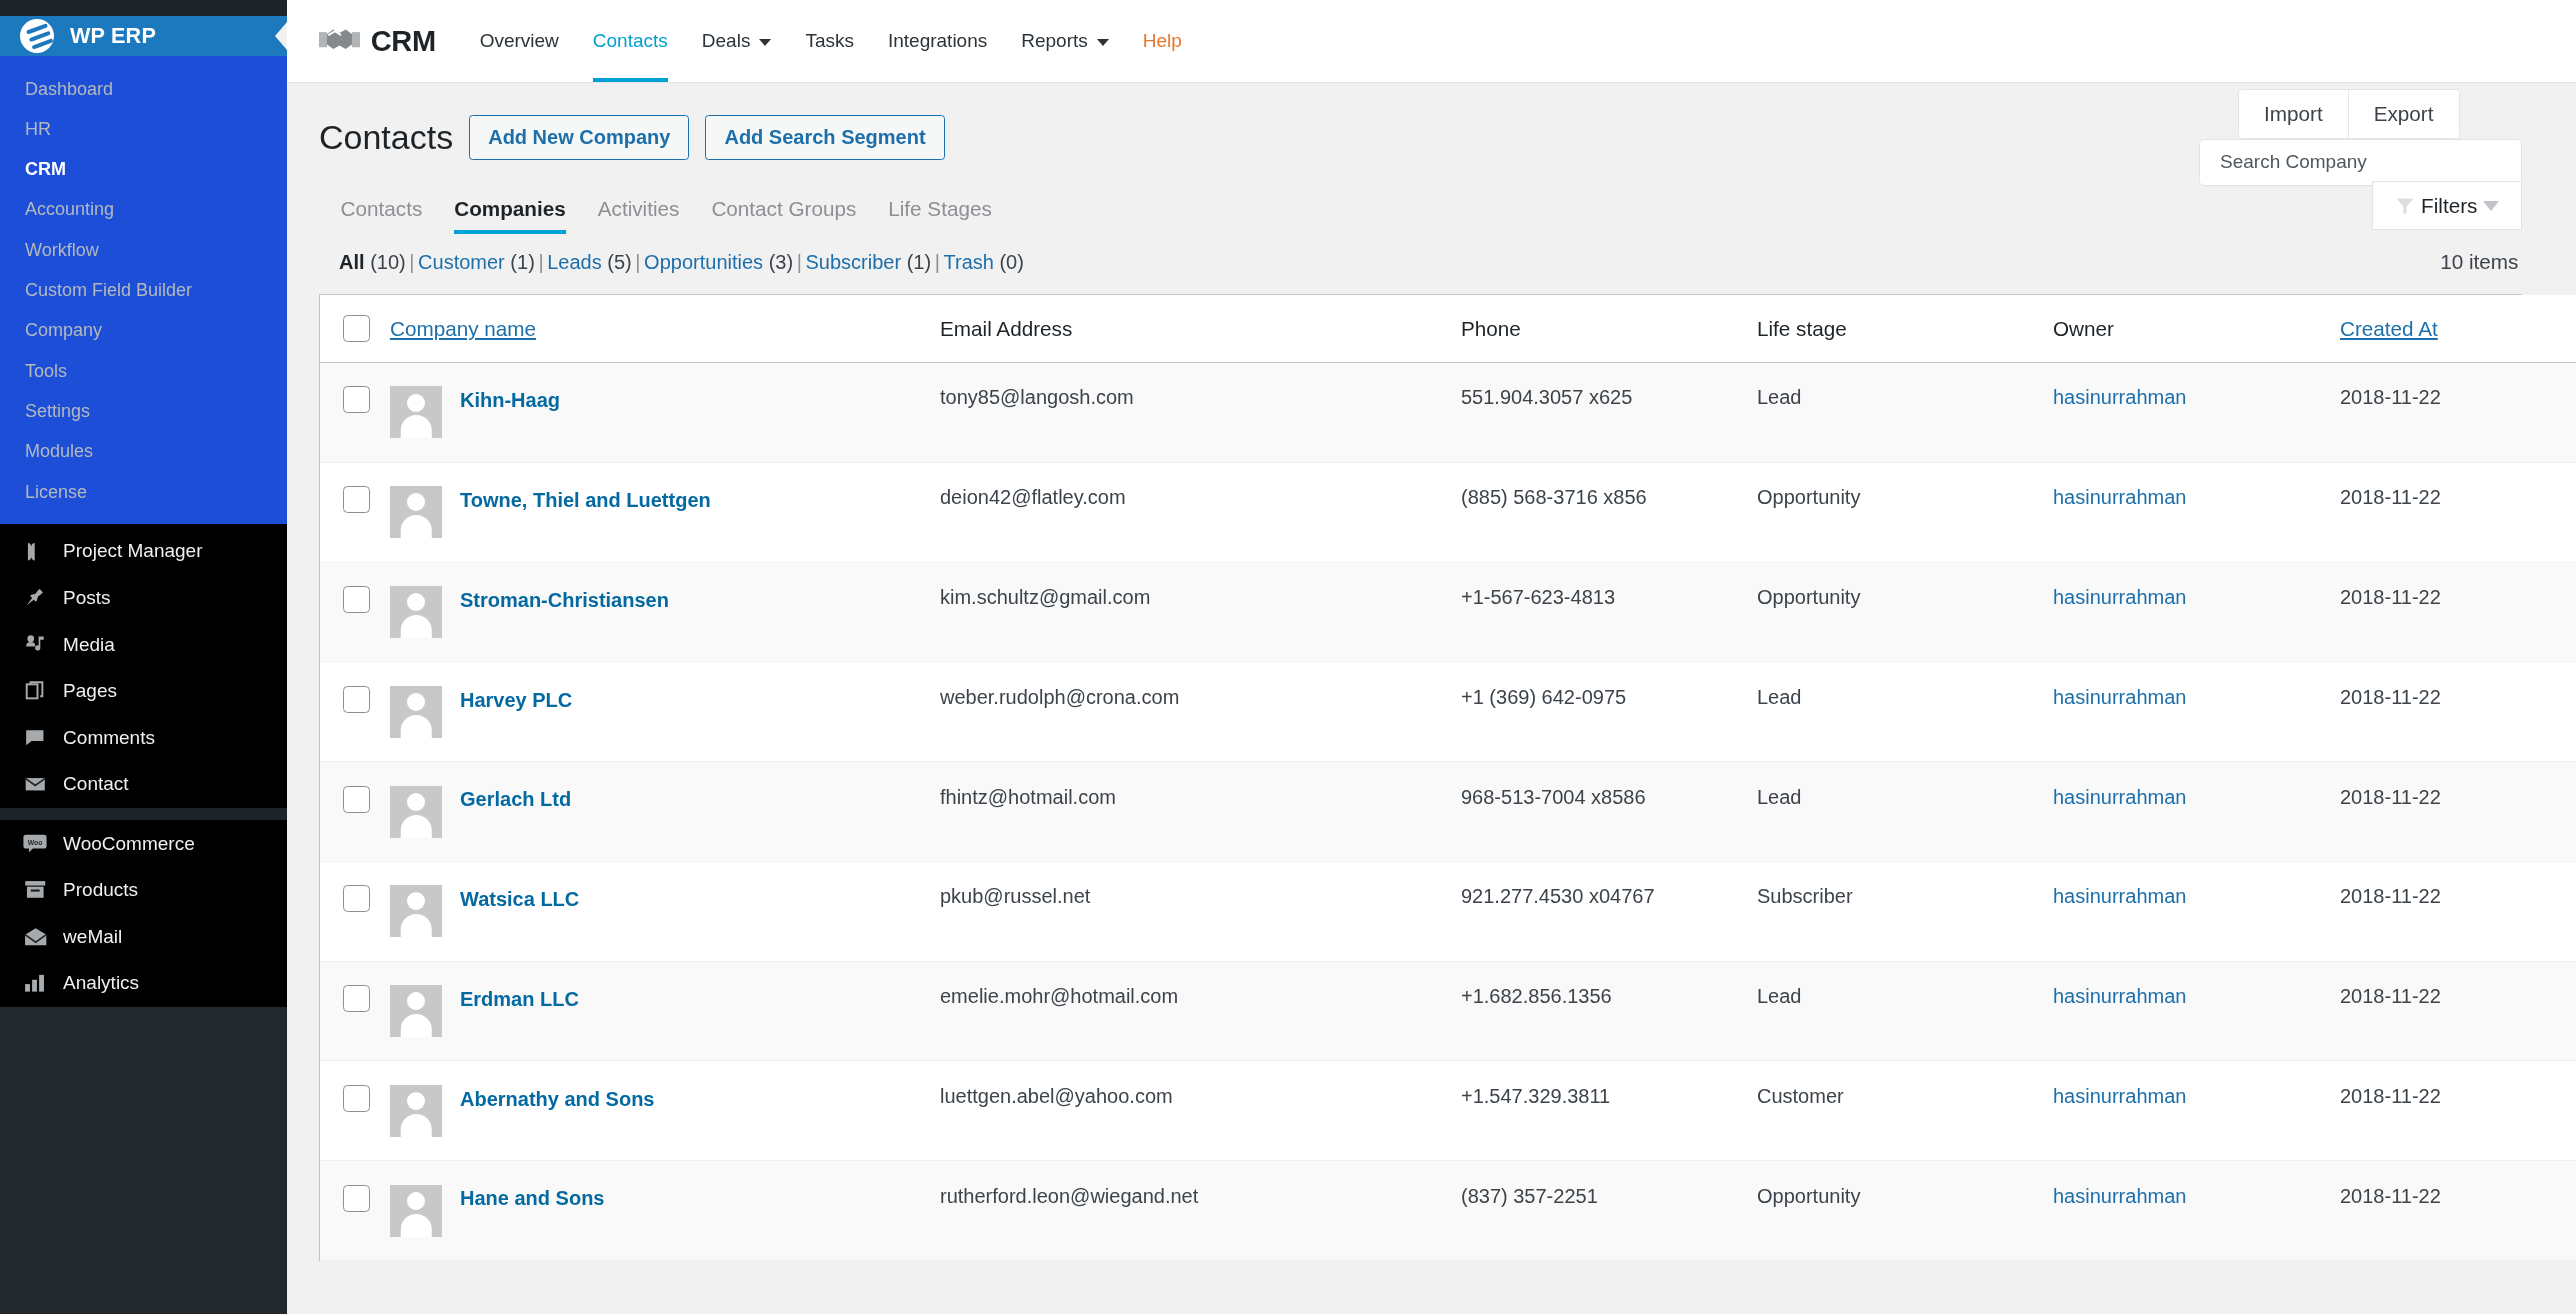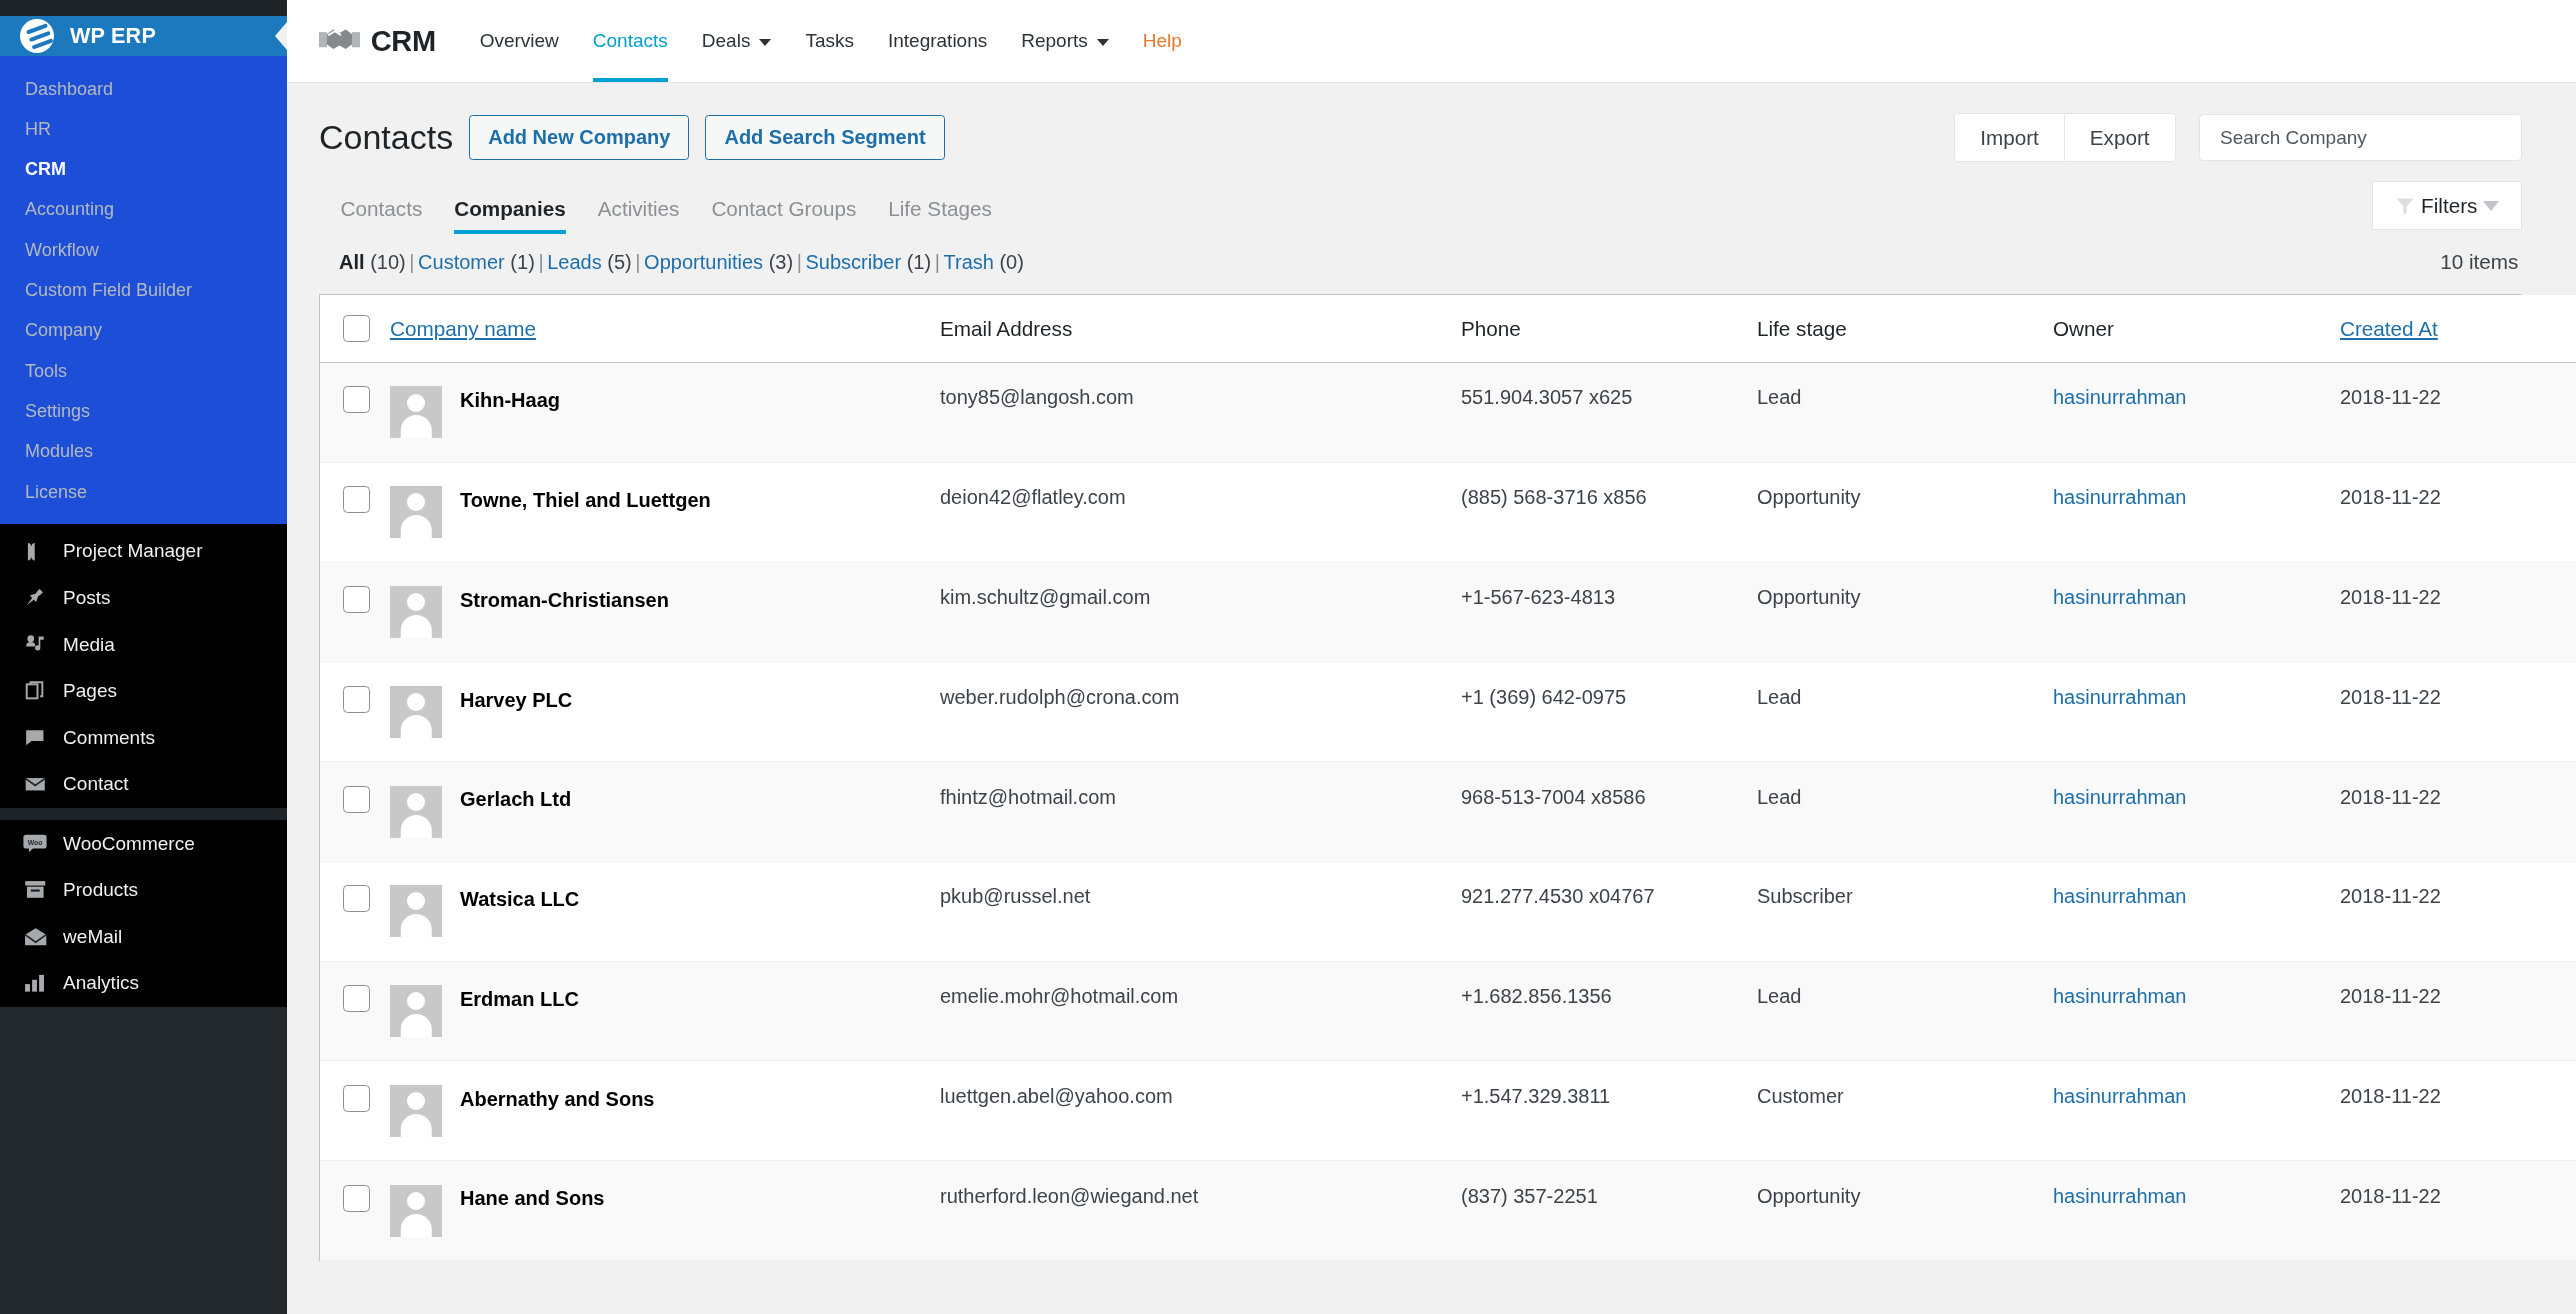--- a/index.html
+++ b/index.html
@@ -129,21 +129,21 @@
     color: #1c6fab;
     background: #f6f7f7;
     font-size: 20px; font-weight: 700;
     padding: 10px 18px;
     border-radius: 3.6px;
     margin-right: 16px;
     cursor:pointer; white-space:nowrap;
     font-family:"Liberation Sans", sans-serif;
   }
   .head-right {
-    margin-left:auto; display:flex; align-items:center;
+    margin-left:auto; display:flex; align-items:center;flex-direction:column;
   }
   .btngroup { display:flex; background:#fff; border:0.9px solid #e2e4e7; border-radius:4.5px; overflow:hidden; }
   .btngroup button {
     background:#fff; border:none; font-size:20.7px; color:#3c434a;
     padding: 11.7px 25px; cursor:pointer;
     font-family:"Liberation Sans", sans-serif;
   }
   .btngroup button + button { border-left:0.9px solid #e6e7e8; }
   .search-box {
     margin-left: 23.4px;
@@ -237,21 +237,21 @@
     transform: translateX(-50%);
     width: 18px; height:18px; border-radius:50%; background:#fff;
   }
   .avatar::after {
     content:""; position:absolute; left:50%; top:29px;
     transform: translateX(-50%);
     width: 30.5px; height: 30.5px;
     border-radius: 16px 16px 0 0; background:#fff;
   }
   .company-link {
-    color:#000000; font-size:20px; font-weight:700;
+    color:#0369a1; font-size:20px; font-weight:700;
     text-decoration:none; cursor:pointer; padding-top: 1.8px;
     line-height: 1.2;
   }
   .owner-link { color:#1c6fab; text-decoration:none; cursor:pointer;margin-top:30px; }
 </style>
 </head>
 <body>
 
 <div class="app">
 

